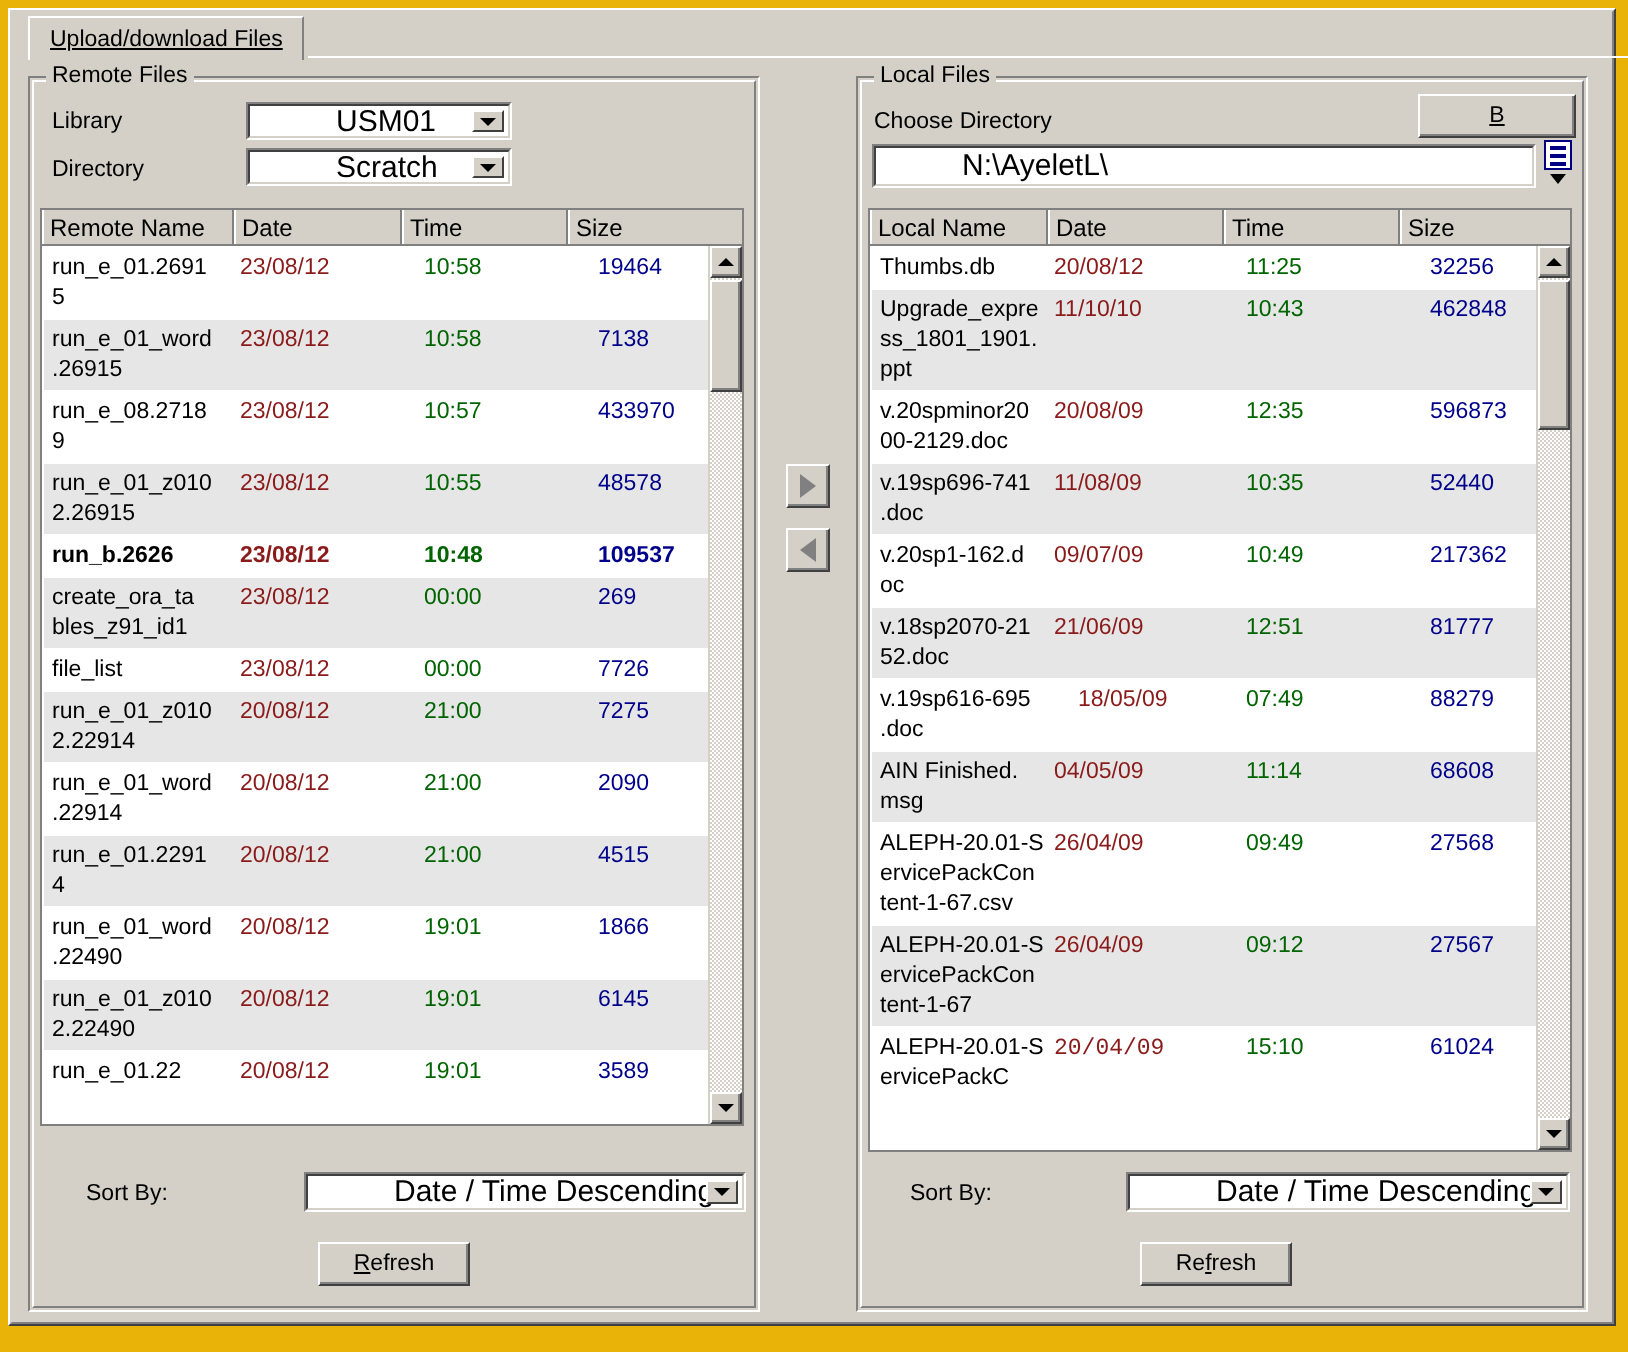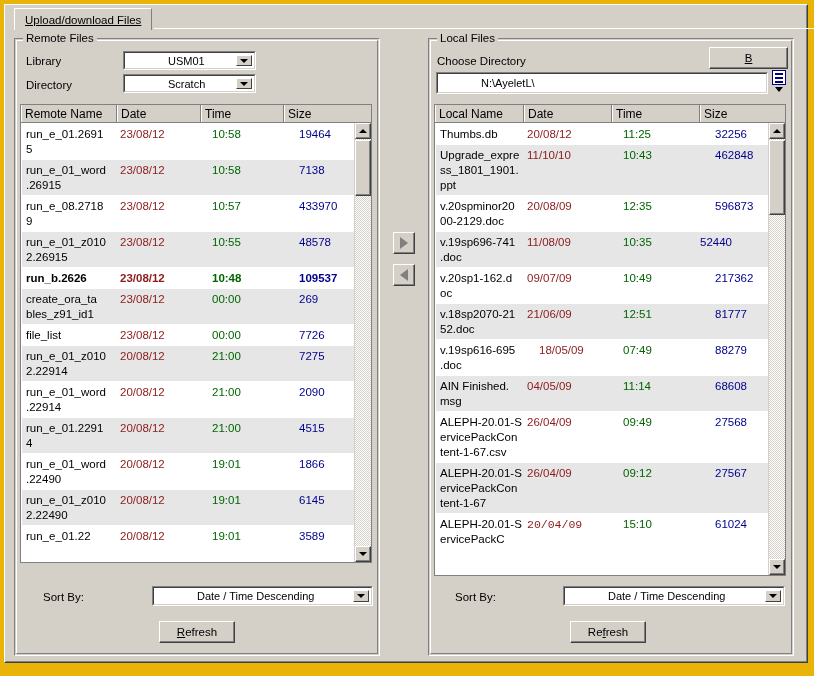--- a/index.html
+++ b/index.html
@@ -110,21 +110,21 @@
     border: 1px solid #404040;
     border-right-color: #d4d0c8;
     border-bottom-color: #d4d0c8;
     box-sizing: border-box;
     background: #fff;
   }
   .combo-text {
     position: absolute;
     left: 4px; top: 50%;
     transform: translateY(-50%);
-    font-size: 11px;
+    font-size: 15px;
     white-space: nowrap;
     color: #000;
     padding-left: 39px;
   }
   .combo-btn {
     position: absolute;
     right: 2px; top: 2px; bottom: 2px;
     width: 16px;
     background: #d4d0c8;
     border-top: 1px solid #ffffff;
@@ -611,21 +611,21 @@
 00-2129.doc</div>
             <div class="cell c-date" style="left: 91px; width: 82px;">20/08/09</div>
             <div class="cell c-time" style="left: 187px; width: 82px;">12:35</div>
             <div class="cell c-size" style="left: 279px; width: 81px;">596873</div>
           </div>
           <div class="row alt" style="height: 36px; padding-left: 35px;">
             <div class="cell c-name" style="left: 4px; width: 83px;">v.19sp696-741
 .doc</div>
             <div class="cell c-date" style="left: 91px; width: 82px;">11/08/09</div>
             <div class="cell c-time" style="left: 187px; width: 82px;">10:35</div>
-            <div class="cell c-size" style="left: 264px; width: 81px;">52440</div>
+            <div class="cell c-size" style="left: 279px; width: 81px;">52440</div>
           </div>
           <div class="row norm" style="height: 36px;">
             <div class="cell c-name" style="left: 4px; width: 83px;">v.20sp1-162.d
 oc</div>
             <div class="cell c-date" style="left: 91px; width: 82px;">09/07/09</div>
             <div class="cell c-time" style="left: 187px; width: 82px;">10:49</div>
             <div class="cell c-size" style="left: 279px; width: 81px;">217362</div>
           </div>
           <div class="row alt" style="height: 36px;">
             <div class="cell c-name" style="left: 4px; width: 83px;">v.18sp2070-21

